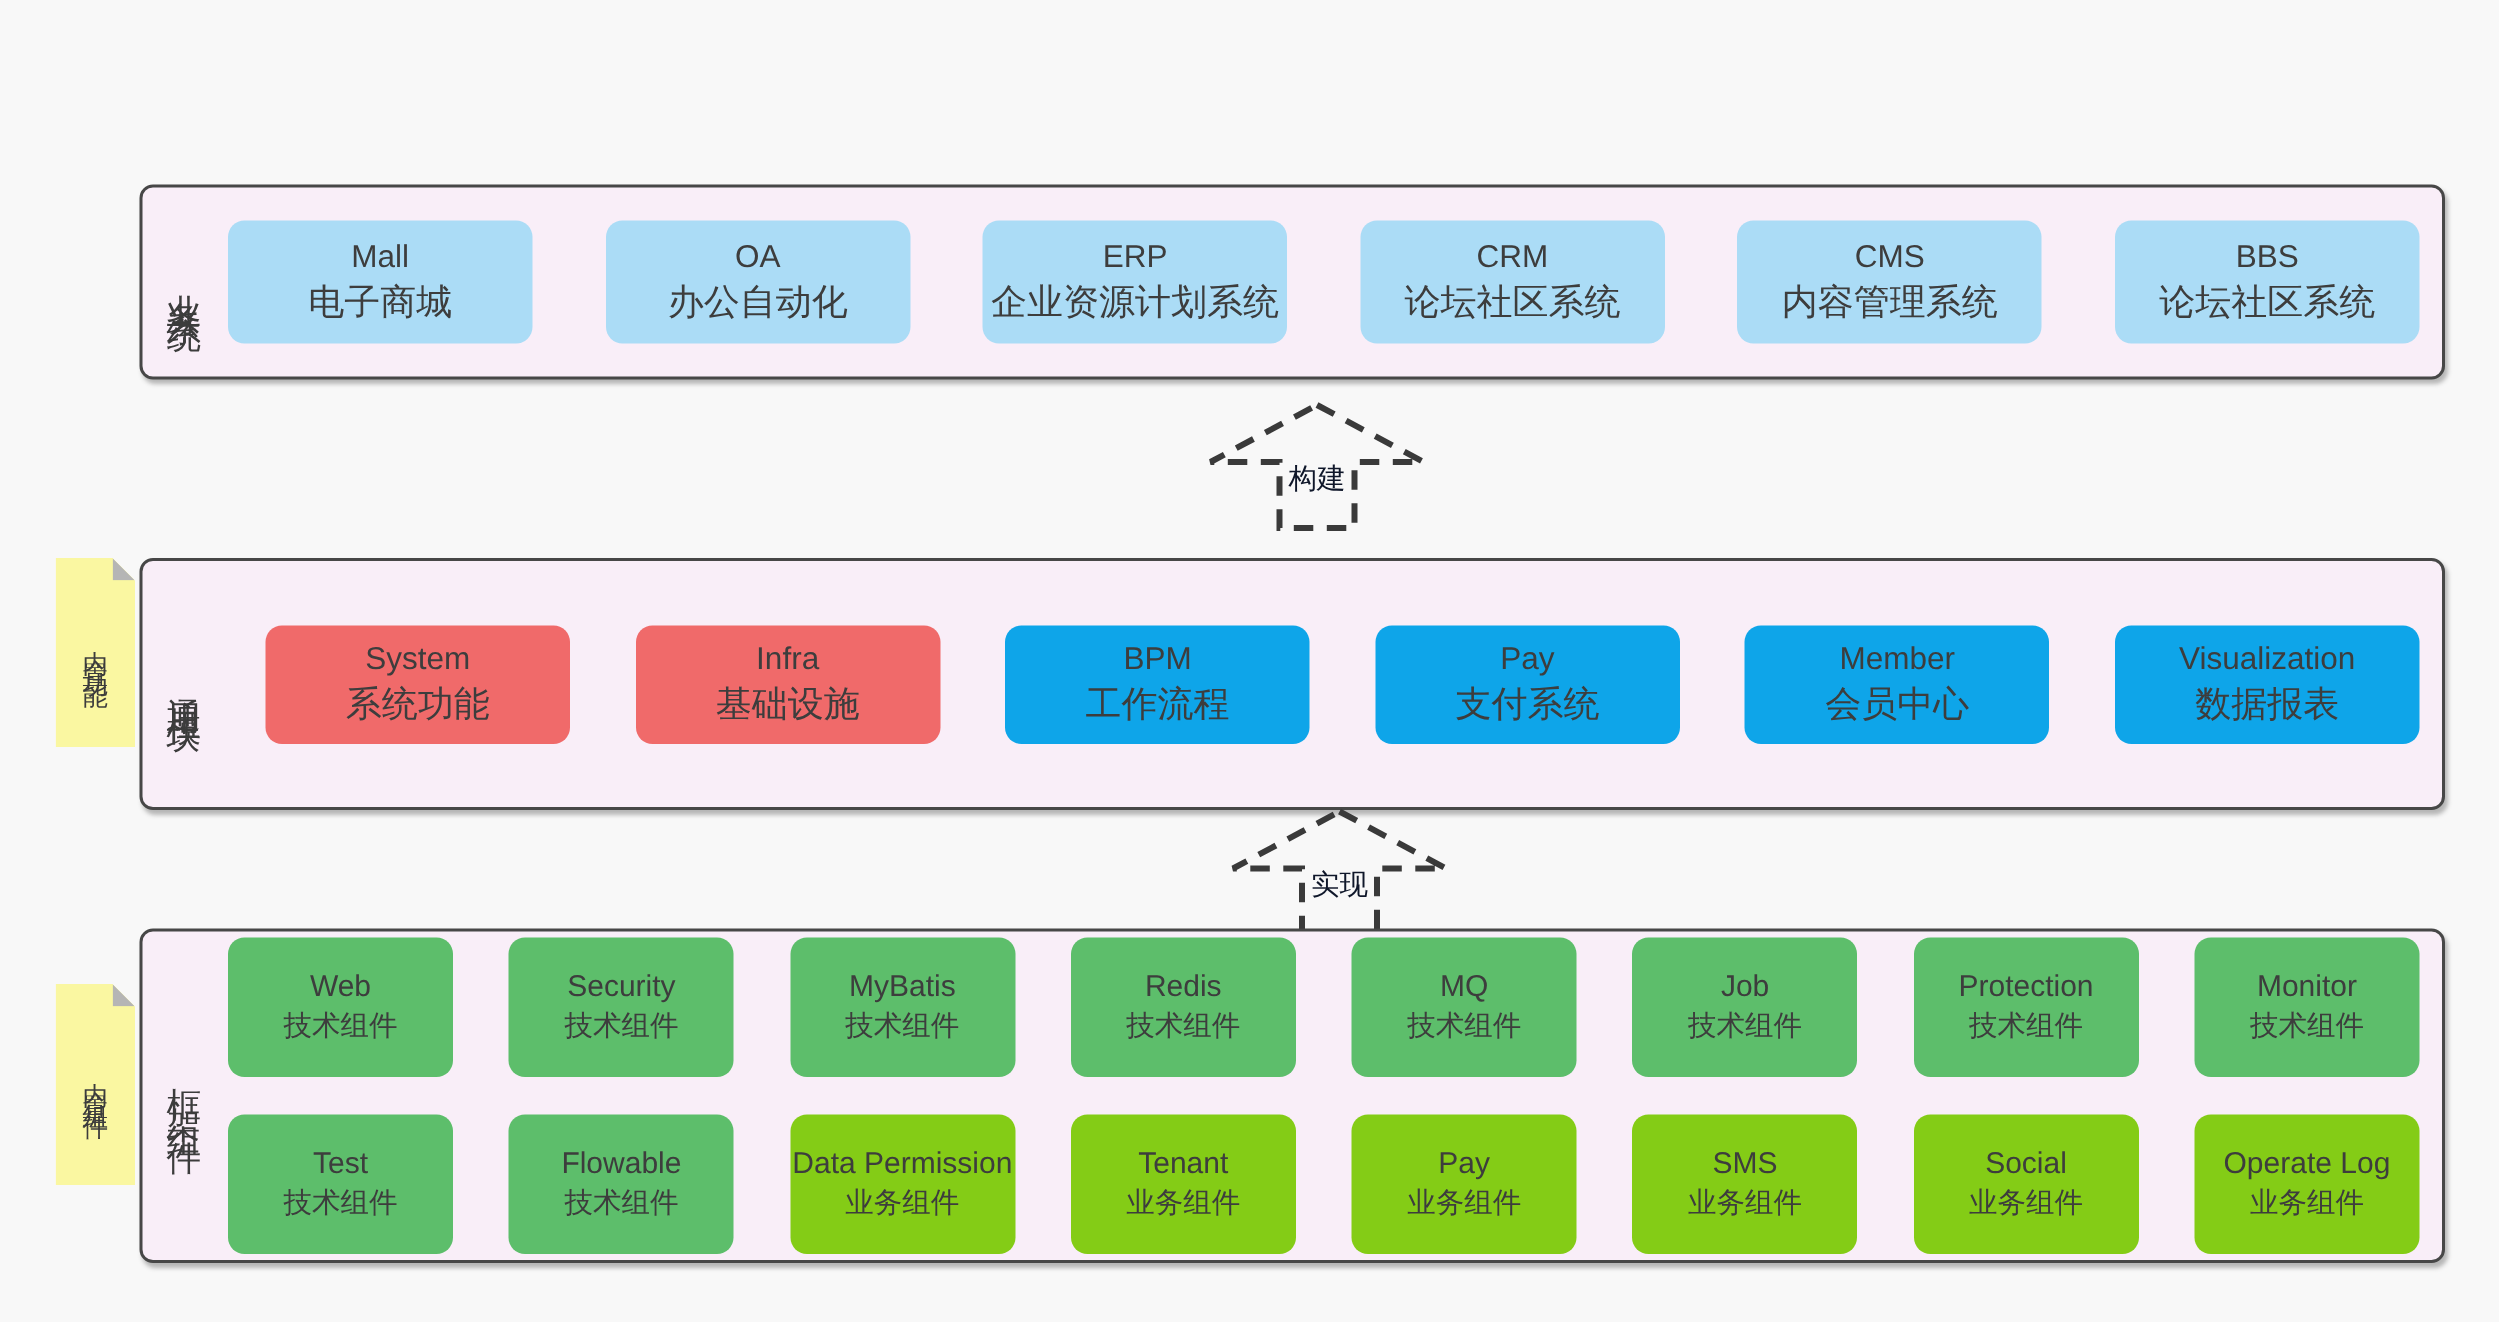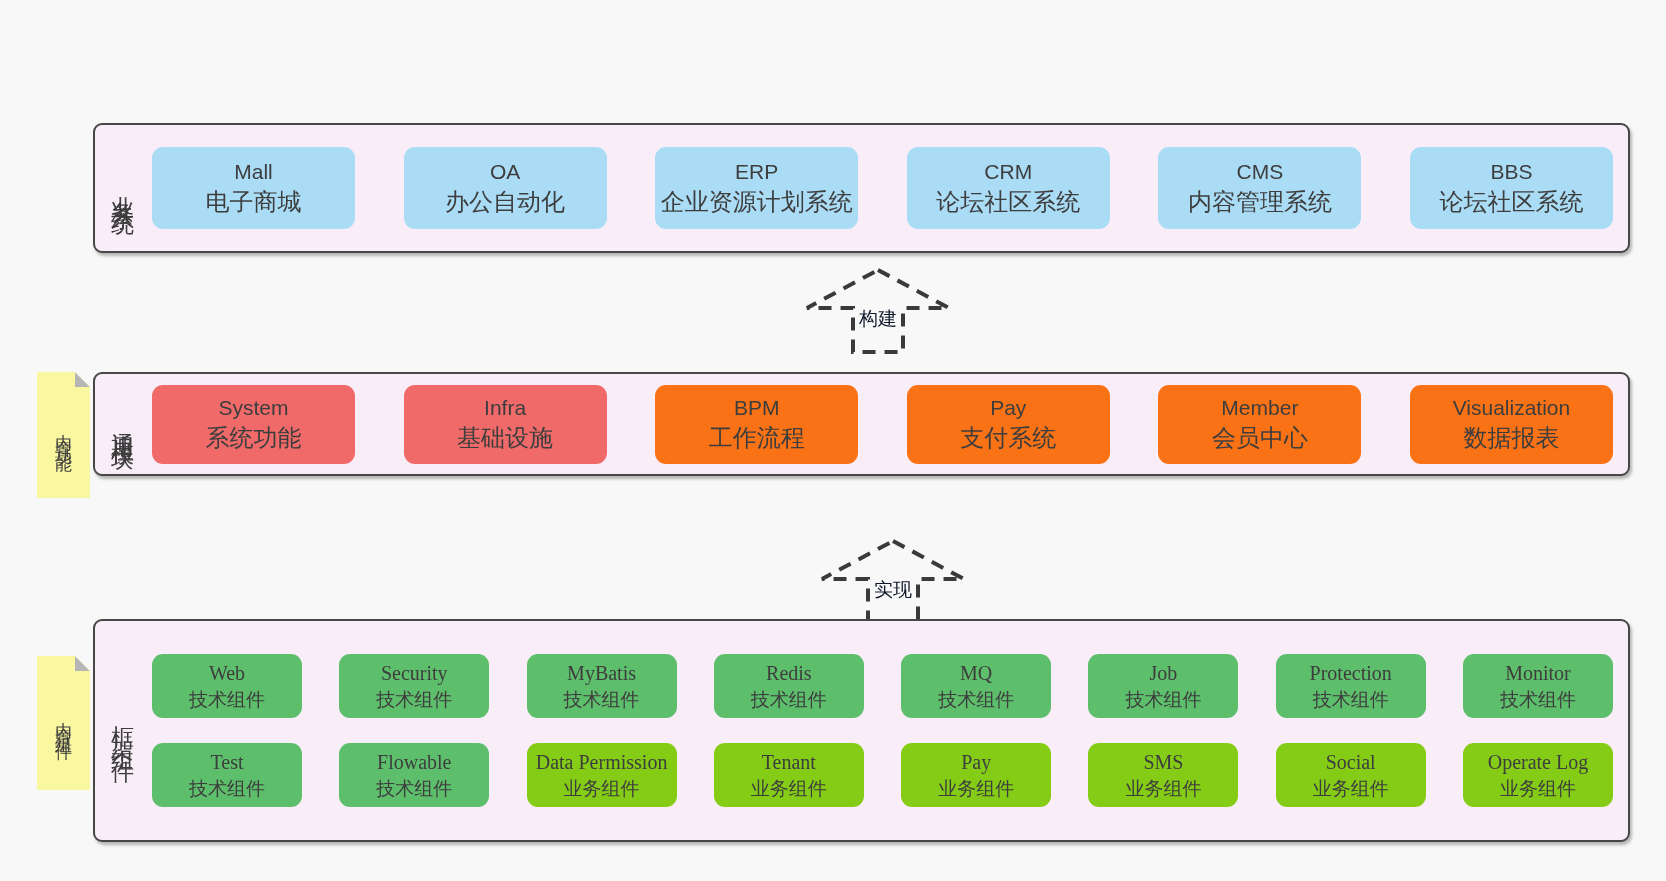--- a/index.html
+++ b/index.html
@@ -9,21 +9,21 @@
     font-family:"Liberation Sans","DejaVu Sans",sans-serif;
   }
   
   .layer{
     position:absolute;left:93px;width:1537px;box-sizing:border-box;
     background:#f9eef8;border:2px solid #474747;border-radius:9px;
     box-shadow:2px 3px 3px rgba(60,60,60,.35);
     display:flex;align-items:stretch;
   }
   #layer-business{top:123px;height:130px;}
-  #layer-modules{top:372px;height:104px;}
+  #layer-modules{top:372px;height:168px;gap:25px;}
   #layer-components{top:619px;height:223px;}
   .layer-label{
     width:57px;flex:0 0 57px;display:flex;align-items:center;justify-content:center;
   }
   .layer-label span{
     writing-mode:vertical-rl;text-orientation:upright;
     font-size:23px;letter-spacing:5px;color:#3c3c3c;white-space:nowrap;
   }
   #layer-components .layer-label span{letter-spacing:12px;}
   .boxes{
@@ -34,26 +34,26 @@
   .rows .boxes{flex:0 0 auto;padding:0;}
   
   .box{
     display:flex;flex-direction:column;align-items:center;justify-content:center;
     text-align:center;border-radius:11px;line-height:1.35;
   }
   .box .en{font-size:21px;}
   .box .zh{font-size:24px;}
   .box.wide{width:203px;height:82px;}
   #layer-modules .box.wide{height:79px;}
-  .box.small{width:150px;height:64px;font-family:Liberation Serif, serif;}
+  .box.small{width:150px;height:93px;}
   .box.small .en{font-size:20px;}
   .box.small .zh{font-size:19px;}
   .blue{background:#abdcf6;}
   .red{background:#f06a6a;}
-  .pink{background:#f97316;}
+  .pink{background:#0ea5e9;}
   .tech{background:#5dbe6b;}
   .biz{background:#84cc16;}
   
   .arrow{position:absolute;width:150px;height:92px;}
   #arrow-build{left:803px;top:264px;}
   #arrow-implement{left:818px;top:535px;}
   .arrow svg{position:absolute;left:0;top:0;width:150px;height:92px;}
   .arrow-shape{
     fill:none;stroke:#3a3a3a;stroke-width:4;stroke-dasharray:13 9;stroke-linejoin:miter;
   }

